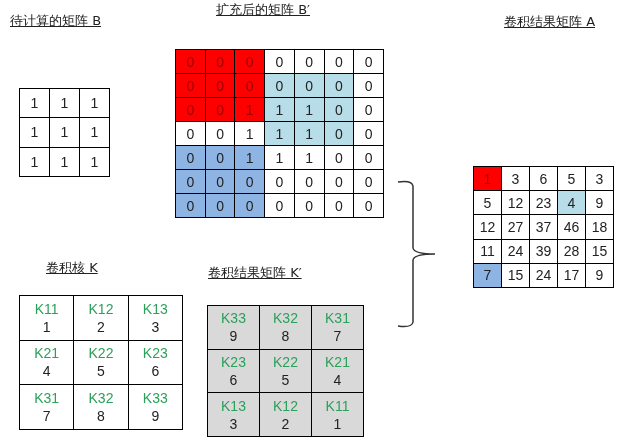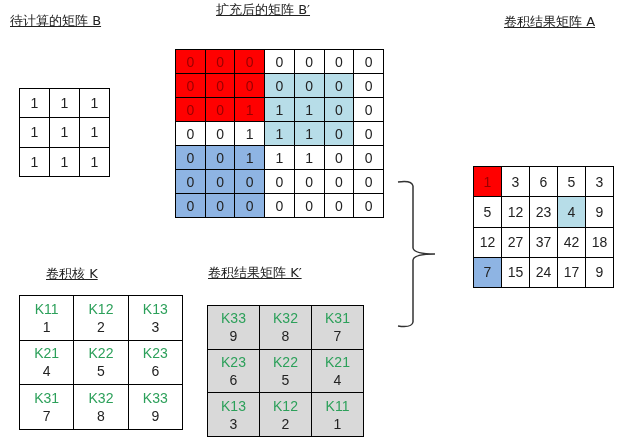--- a/index.html
+++ b/index.html
@@ -16,21 +16,21 @@
   .k-name { display:block; color:#2ca05a; font-size:14px; line-height:18px; }
   .k-val { display:block; color:#222; font-size:14px; line-height:18px; }
   svg.brace { position:absolute; left:395px; top:178px; }
 </style>
 </head>
 <body>
 
 <div class="title" style="left:10px; top:12px;">待计算的矩阵 B</div>
 <div class="title" style="left:216px; top:1px;">扩充后的矩阵 B′</div>
 <div class="title" style="left:504px; top:13px;">卷积结果矩阵 A</div>
-<div class="title" style="left:46px; top:265px;">卷积核 K</div>
+<div class="title" style="left:46px; top:259px;">卷积核 K</div>
 <div class="title" style="left:208px; top:264px;">卷积结果矩阵 K′</div>
 
 <table class="grid" style="left:19px; top:88px; width:91px; height:89px;">
   <tbody>
       <tr>
     <td>1</td>
     <td>1</td>
     <td>1</td>
   </tr>
   <tr>
@@ -127,22 +127,29 @@
     <td>5</td>
     <td>12</td>
     <td>23</td>
     <td class="c-light">4</td>
     <td>9</td>
   </tr>
   <tr>
     <td>12</td>
     <td>27</td>
     <td>37</td>
-    <td>42</td>
+    <td>46</td>
     <td>18</td>
+  </tr>
+  <tr>
+    <td>11</td>
+    <td>24</td>
+    <td>39</td>
+    <td>28</td>
+    <td>15</td>
   </tr>
   <tr>
     <td class="c-blue">7</td>
     <td>15</td>
     <td>24</td>
     <td>17</td>
     <td>9</td>
   </tr>
 </tbody>
   </table>

